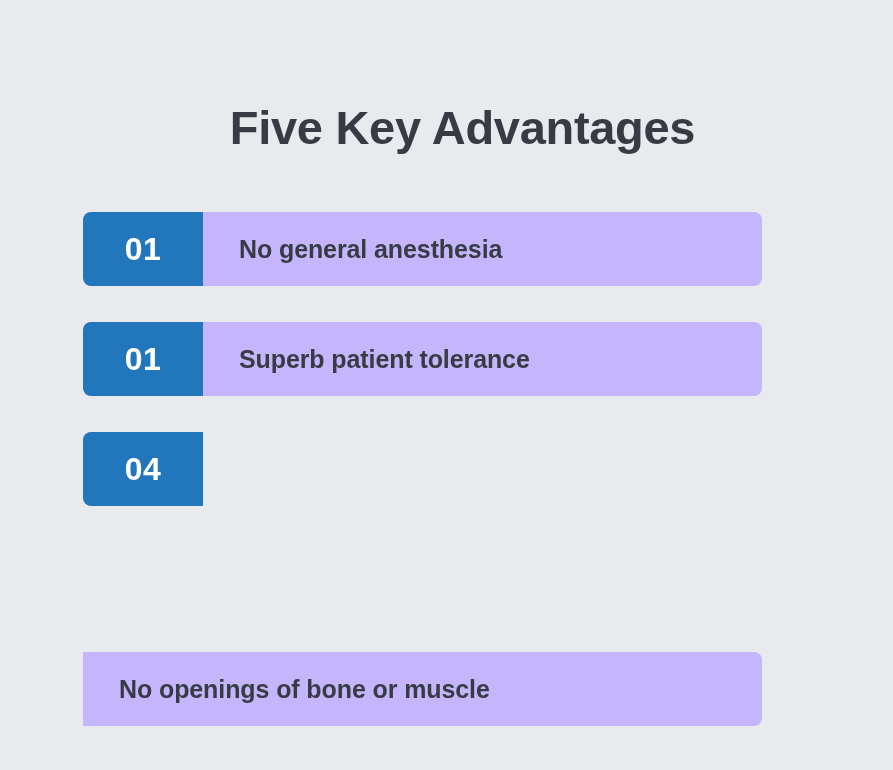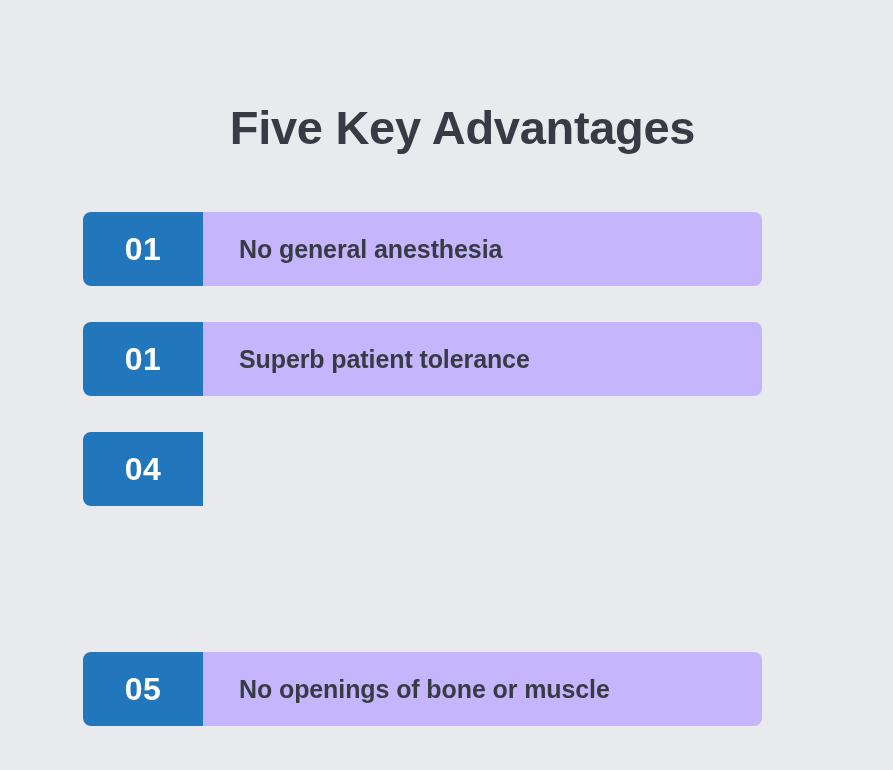--- a/index.html
+++ b/index.html
@@ -110,20 +110,19 @@
     </div>
 
     <div class="advantage-row">
       <div class="row-number">04</div>
     </div>
 
     <div class="advantage-row">
     </div>
 
     <div class="advantage-row">
-      <div class="row-number">05</div>
       <div class="row-card">
         <span class="row-label">No openings of bone or muscle</span>
       </div>
     </div>
 
   </div>
 </div>
 
 </body></html>

